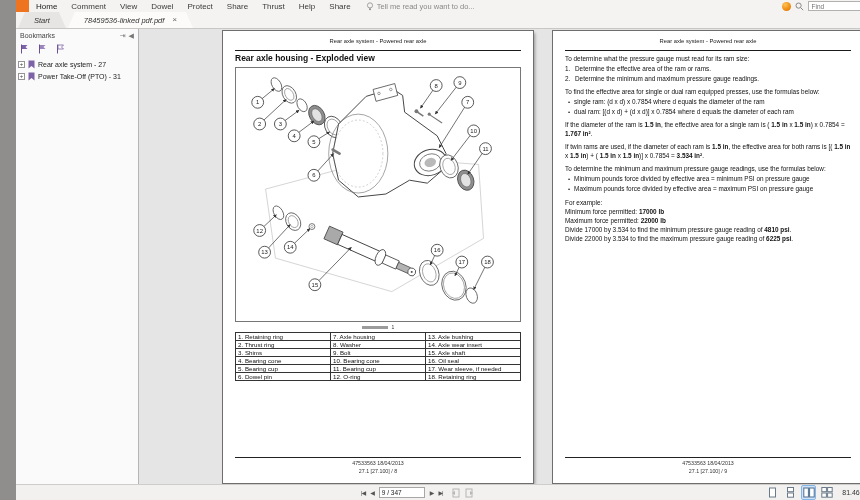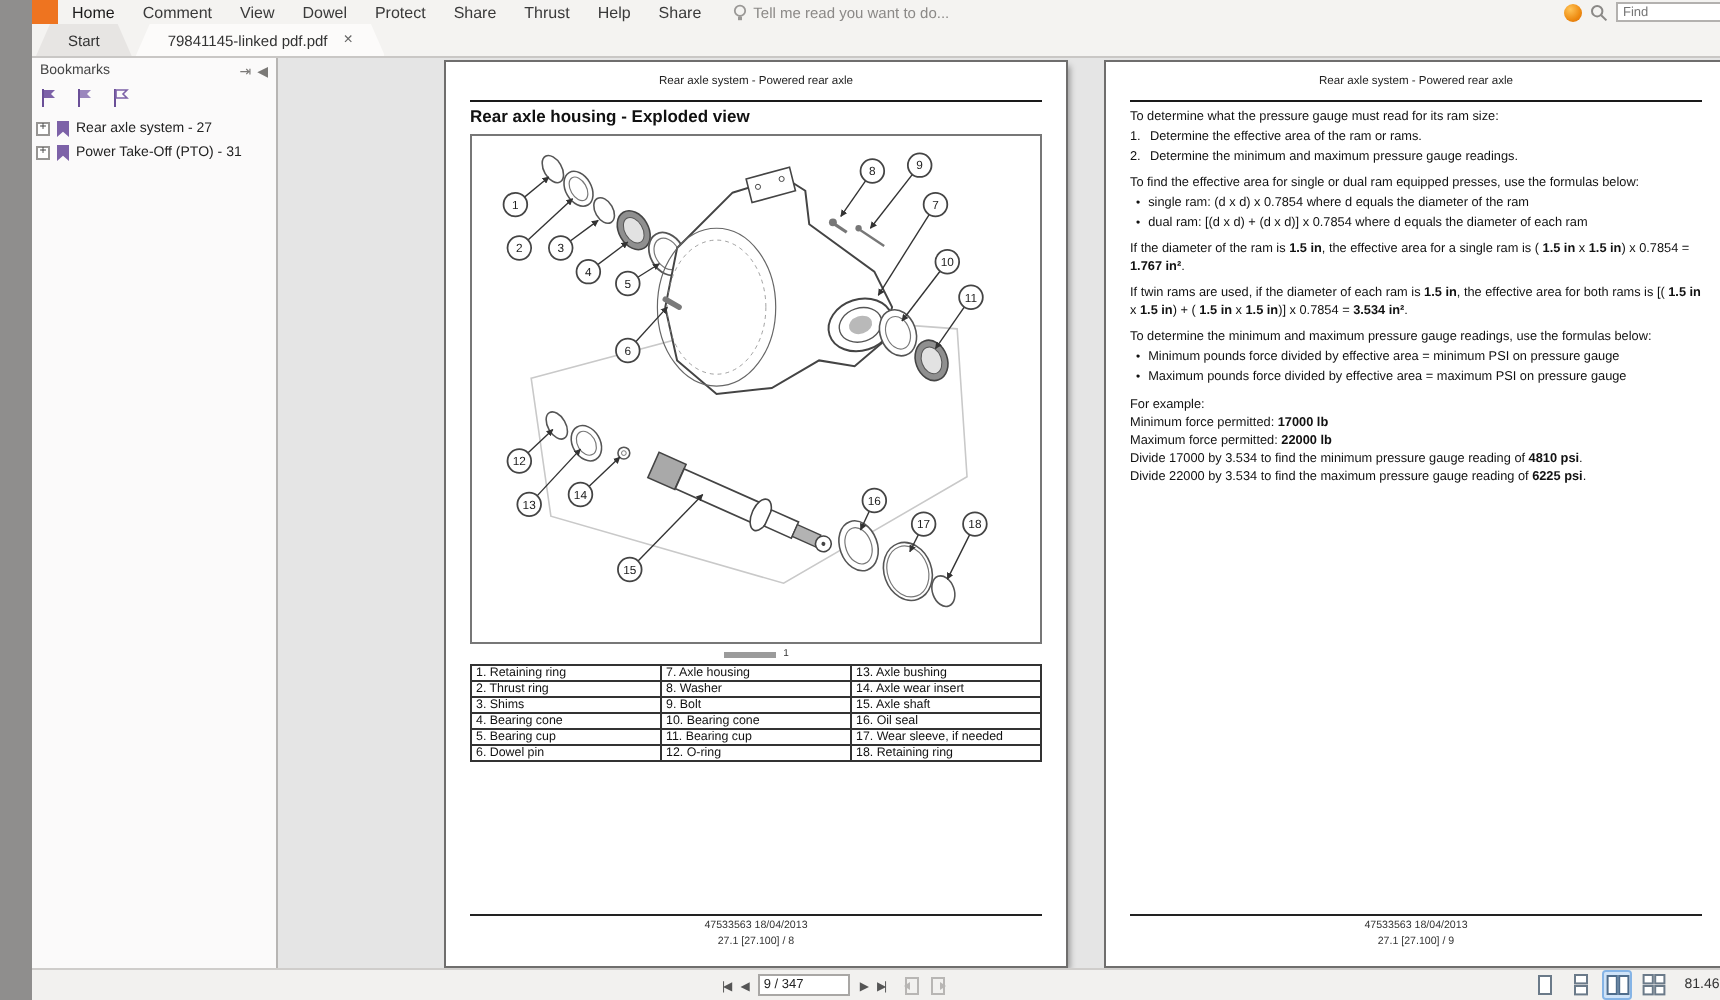--- a/index.html
+++ b/index.html
@@ -13,21 +13,21 @@
   .menu-item { padding:0 7px; white-space:nowrap; cursor:default; }
   .menu-item.active { color:#1a1a1a; }
   .tellme { display:flex; align-items:center; gap:3px; margin-left:8px; color:#8b8987; font-size:7.5px; white-space:nowrap; }
   .ribbon-right { margin-left:auto; display:flex; align-items:center; gap:4px; padding-right:3px; }
   .orb { width:9px; height:9px; border-radius:50%; background:radial-gradient(circle at 35% 30%, #ffc356, #ee8b11 60%, #d96a05); }
   .find-box { width:58px; height:10px; border:1px solid #b3b1af; background:#fff; font-size:6.5px; padding:0 2px; color:#555; font-family:"Liberation Sans",sans-serif; }
   .caret { font-size:5px; color:#777; }
 
   
   .tabbar { height:17px; background:#f4f3f1; display:flex; align-items:flex-end; padding-left:2px; flex:0 0 auto; border-bottom:1px solid #c9c7c5; }
-  .tab { height:16px; display:flex; align-items:center; font-size:7.5px; color:#333; padding:0 16px; clip-path:polygon(7px 0, calc(100% - 7px) 0, 100% 100%, 0 100%); white-space:nowrap; }
+  .tab { height:16px; display:flex; align-items:center; font-size:7.5px; color:#333; padding:0 16px; clip-path:polygon(7px 0, calc(100% - 7px) 0, 100% 100%, 0 100%); white-space:nowrap;font-style:italic; }
   .tab.start { background:#e7e5e3; }
   .tab.doc { background:#fcfbfa; margin-left:2px; }
   .tab-close { margin-left:8px; color:#666; font-size:8px; line-height:8px; }
 
   
   .main { flex:1 1 auto; display:flex; min-height:0; }
   .bookmarks { width:123px; background:#fbfafa; border-right:1px solid #b7b5b3; display:flex; flex-direction:column; flex:0 0 auto; }
   .panel-head { height:13px; display:flex; align-items:center; padding:0 4px; font-size:7px; color:#444; }
   .panel-head .ttl { flex:1; }
   .panel-head .ph-ic { color:#7b7977; font-size:7px; margin-left:3px; }
@@ -112,21 +112,21 @@
       <input class="find-box" placeholder="Find" style="">
       <span class="caret">▾</span>
     </div>
   </div>
 
   <div class="tabbar">
     <div class="tab start">
       <span>Start</span>
     </div>
     <div class="tab doc">
-      <span>79841145-linked pdf.pdf</span>
+      <span>78459536-linked pdf.pdf</span>
       <span class="tab-close">×</span>
     </div>
   </div>
 
   <div class="main">
 
     <aside class="bookmarks">
       <div class="panel-head">
         <span class="ttl">Bookmarks</span>
         <span class="ph-ic">⇥</span>

